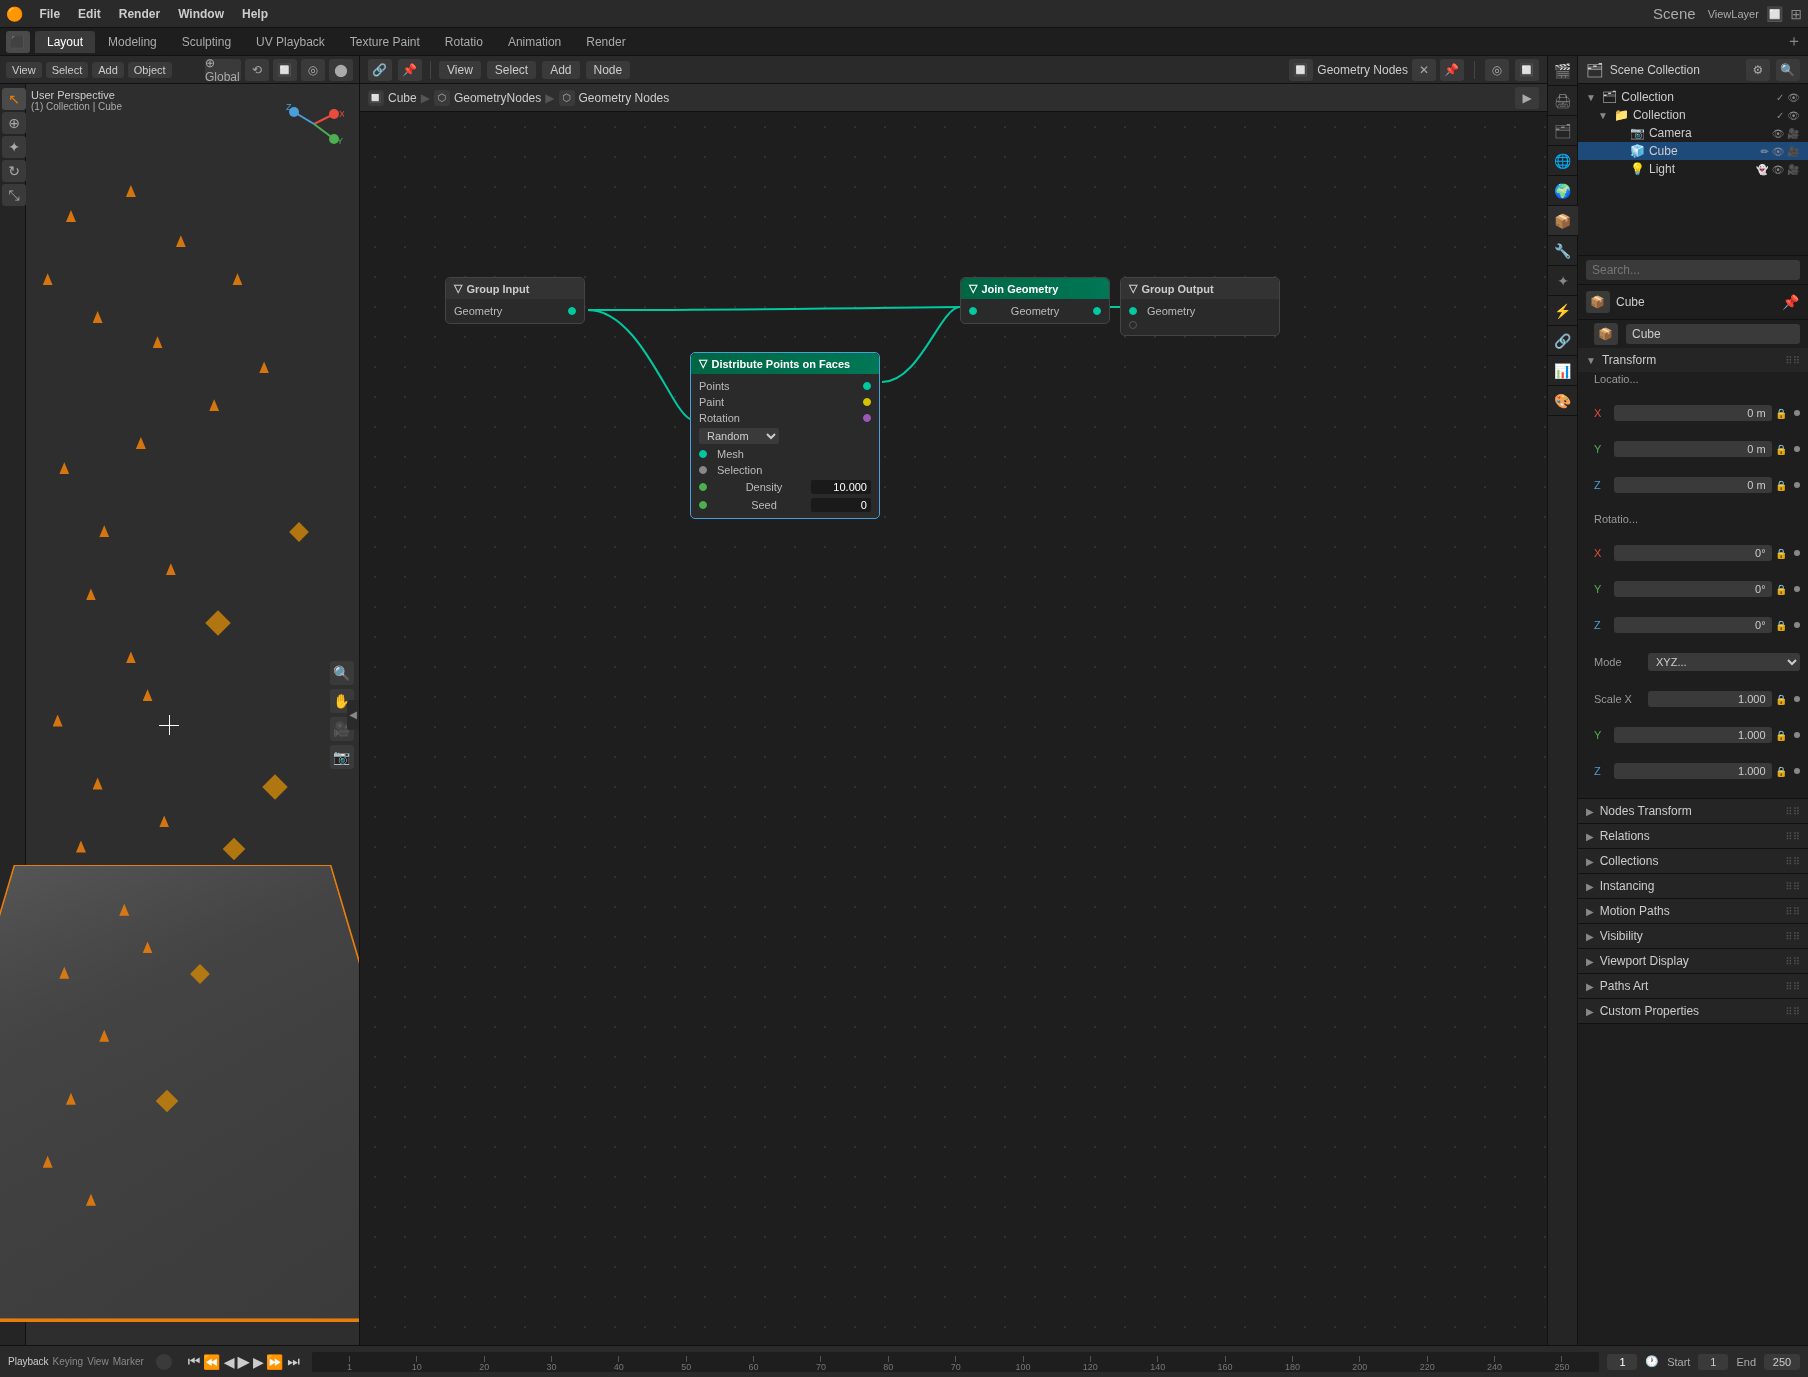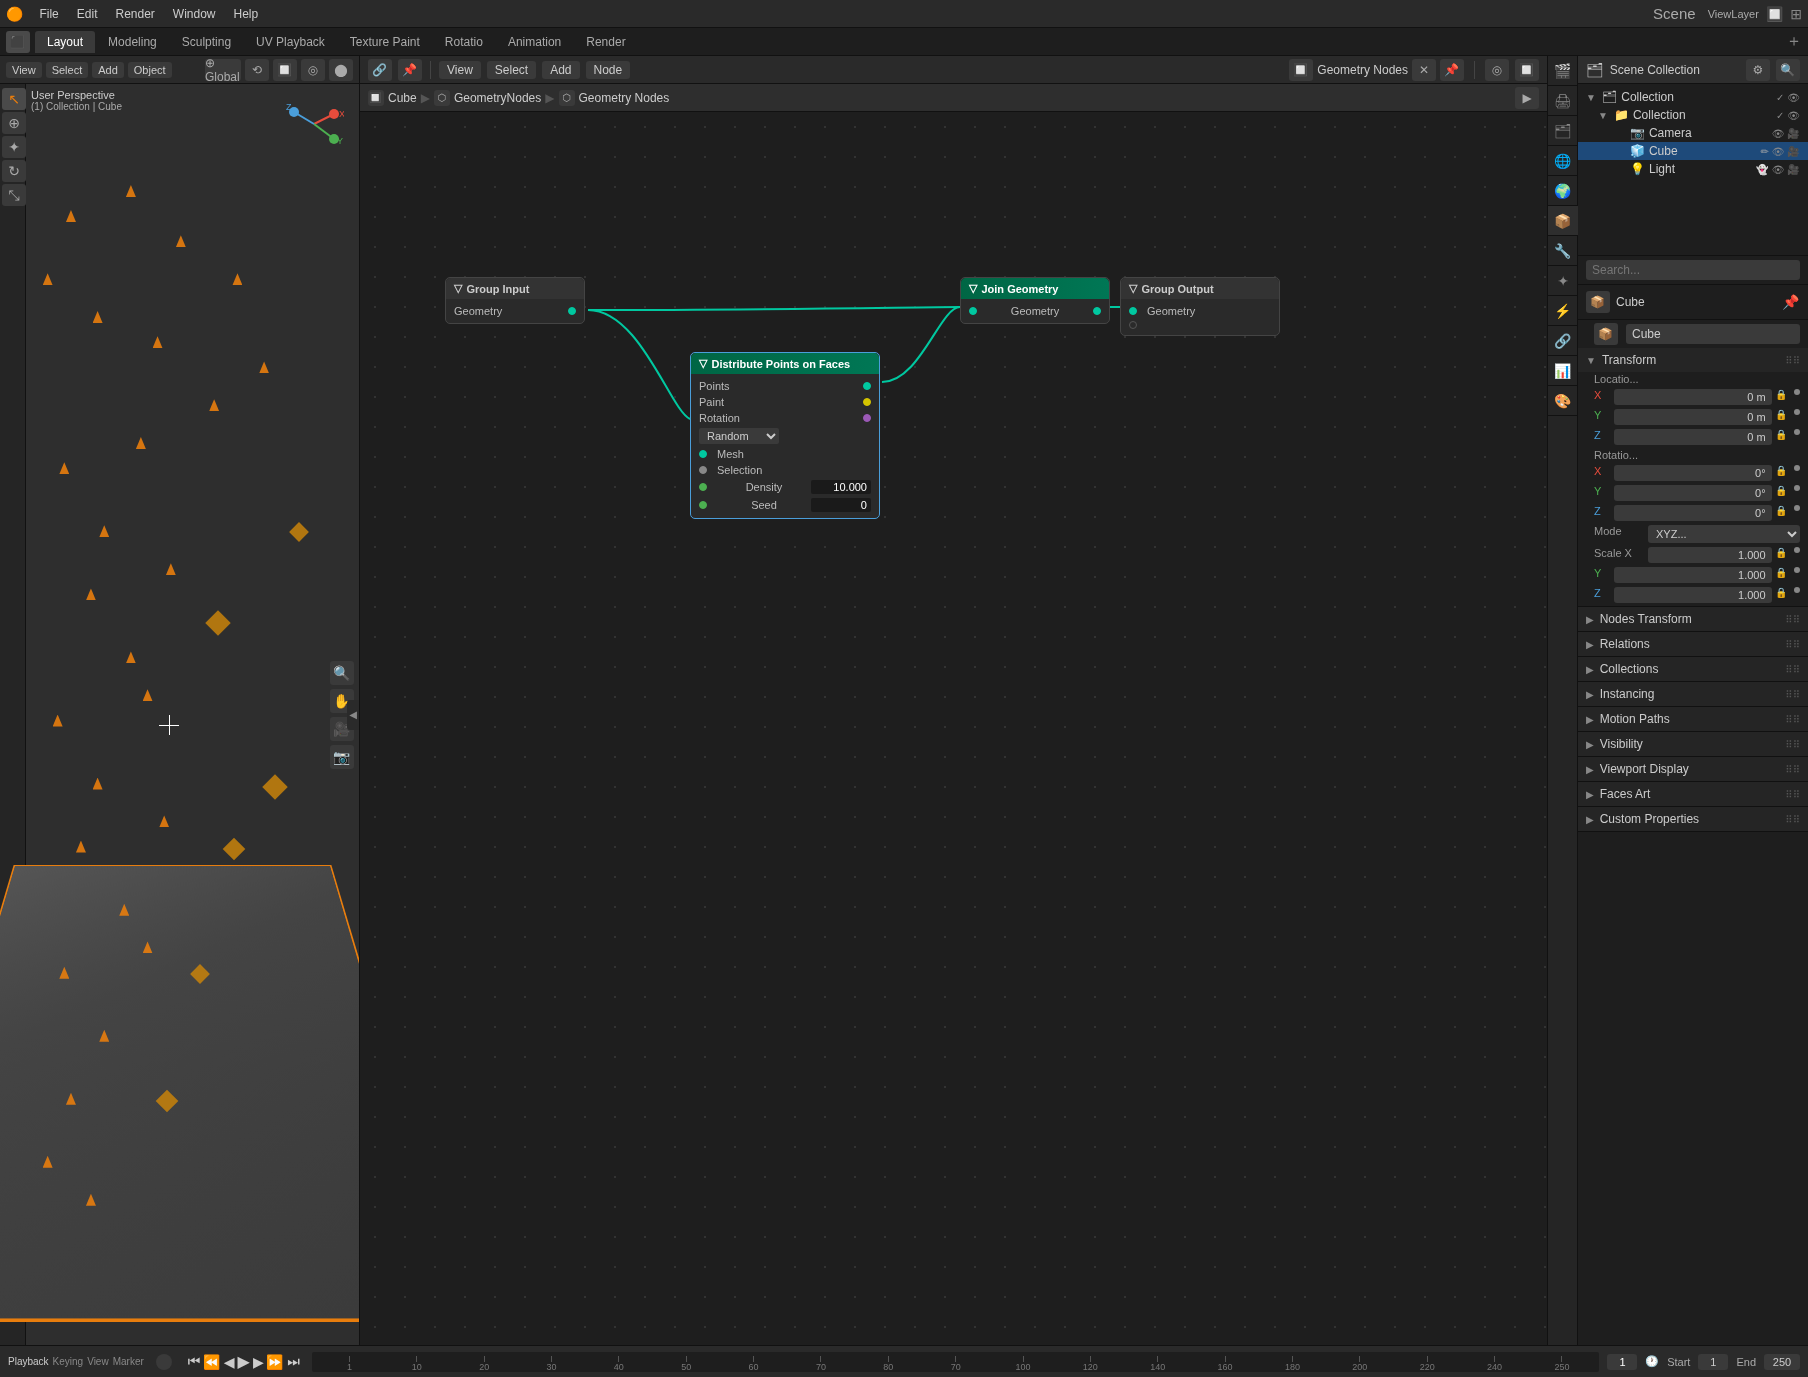--- a/index.html
+++ b/index.html
@@ -5,21 +5,21 @@
     * { box-sizing: border-box; margin: 0; padding: 0; }
     body { background: #1a1a1a; color: #ccc; font-family: 'Segoe UI', Arial, sans-serif; font-size: 12px; overflow: hidden; width: 1808px; height: 1377px; }
 
     
     .top-menu-bar {
       display: flex; align-items: center; height: 28px;
       background: #2a2a2a; border-bottom: 1px solid #111;
       padding: 0 6px; gap: 2px;
     }
     .top-menu-bar .app-icon { color: #e87d0d; font-size: 14px; margin-right: 6px; }
-    .menu-item { padding: 2px 8px; color: #ccc; cursor: pointer; font-size: 12px; border-radius: 3px; }
+    .menu-item { padding: 2px 8px; color: #ccc; cursor: pointer; font-size: 12px; border-radius: 3px; font-weight: bold; }
 
     
     .workspace-tabs {
       display: flex; align-items: center; height: 28px;
       background: #1e1e1e; border-bottom: 1px solid #111;
       padding: 0 6px; gap: 1px;
     }
     .workspace-tab { padding: 4px 12px; color: #aaa; cursor: pointer; font-size: 12px; border-radius: 3px 3px 0 0; }
     .workspace-tab.active { background: #3a3a3a; color: #fff; }
 
@@ -270,21 +270,21 @@
     .viewport-top-bar {
       height: 28px; background: #2a2a2a; display: flex; align-items: center;
       padding: 0 6px; gap: 4px; border-bottom: 1px solid #111;
     }
     .vp-toolbar-btn { padding: 2px 6px; background: #3a3a3a; border-radius: 3px;
       color: #ccc; font-size: 11px; cursor: pointer; }
 
     .icon-btn { width: 24px; height: 22px; display: flex; align-items: center; justify-content: center;
       background: #3a3a3a; border-radius: 3px; cursor: pointer; font-size: 12px; color: #aaa; }
     .icon-btn.active { background: #4a4a4a; color: #e87d0d; }
-    .xyz-row { display: flex; gap: 4px; padding: 1px 8px 3px 16px; }
+    .xyz-row { display: flex; align-items: center; gap: 4px; padding: 1px 8px 19px 16px; }
     .xyz-label { color: #999; width: 16px; font-size: 11px; }
     .xyz-val { flex: 1; background: #3a3a3a; color: #ccc; padding: 2px 6px; border-radius: 3px; font-size: 11px; text-align: right; }
     .xyz-lock { color: #888; font-size: 10px; }
     .xyz-dot { width: 6px; height: 6px; border-radius: 50%; background: #888; margin-left: 2px; }
   </style>
 </head>
 <body>
 
 <div class="top-menu-bar">
   <span class="app-icon">🟠</span>
@@ -787,21 +787,21 @@
           <div class="prop-section">
             <div class="prop-section-header">
               <span class="prop-chevron">▶</span>
               <span>Viewport Display</span>
               <span style="margin-left:auto;color:#555;font-size:10px">⠿⠿</span>
             </div>
           </div>
           <div class="prop-section">
             <div class="prop-section-header">
               <span class="prop-chevron">▶</span>
-              <span>Faces Art</span>
+              <span>Paths Art</span>
               <span style="margin-left:auto;color:#555;font-size:10px">⠿⠿</span>
             </div>
           </div>
           <div class="prop-section">
             <div class="prop-section-header">
               <span class="prop-chevron">▶</span>
               <span>Custom Properties</span>
               <span style="margin-left:auto;color:#555;font-size:10px">⠿⠿</span>
             </div>
           </div>

